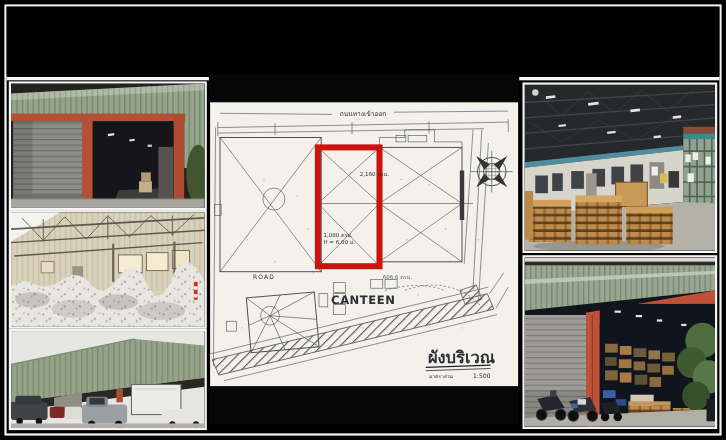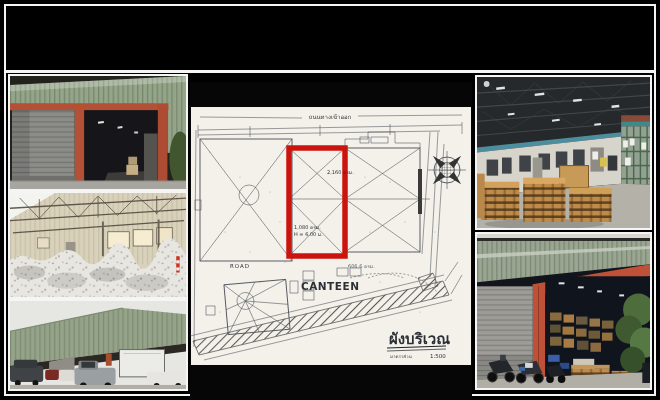--- a/index.html
+++ b/index.html
@@ -3,21 +3,21 @@
 <meta charset="utf-8">
 <style>
   html,body{margin:0;padding:0;}
   body{width:660px;height:400px;position:relative;background:var(--canvas_bg,#000);
        font-family:"DejaVu Sans","Liberation Sans",sans-serif;overflow:hidden;}
   .frame{position:absolute;inset:4px;border:2px solid var(--frame_border,#f5f5f5);}
   .banner{position:absolute;left:6px;right:6px;top:6px;height:63px;background:#000;}
   .banner-sep{position:absolute;left:6px;right:6px;top:70px;height:3px;background:var(--frame_border,#f5f5f5);}
   .photo{position:absolute;border:2px solid var(--frame_border,#f5f5f5);box-sizing:border-box;background:#111;}
   .photo svg{display:block;width:100%;height:100%;}
-  .plan-wrap{position:absolute;left:190px;top:82px;width:282px;height:318px;background:#050505;}
+  .plan-wrap{position:absolute;left:190px;top:68px;width:282px;height:318px;background:#050505;}
   .plan-wrap svg{display:block;width:100%;height:100%;}
   #p1{left:8px;top:74px;width:180px;height:117px;}
   #p2{left:8px;top:191px;width:180px;height:108px;}
   #p3{left:8px;top:299px;width:180px;height:92px;}
   #p4{left:475px;top:75px;width:177px;height:155px;}
   #p5{left:475px;top:232px;width:177px;height:158px;}
   .ink{stroke:var(--plan_ink,#4a4f57);fill:none;stroke-width:0.9;}
   .ink-thin{stroke:var(--plan_ink,#4a4f57);fill:none;stroke-width:0.55;}
   .hl{stroke:var(--plan_highlight,#cc140e);fill:none;stroke-width:5.5;}
   text{font-family:"DejaVu Sans","Liberation Sans",sans-serif;fill:#2c3036;}

